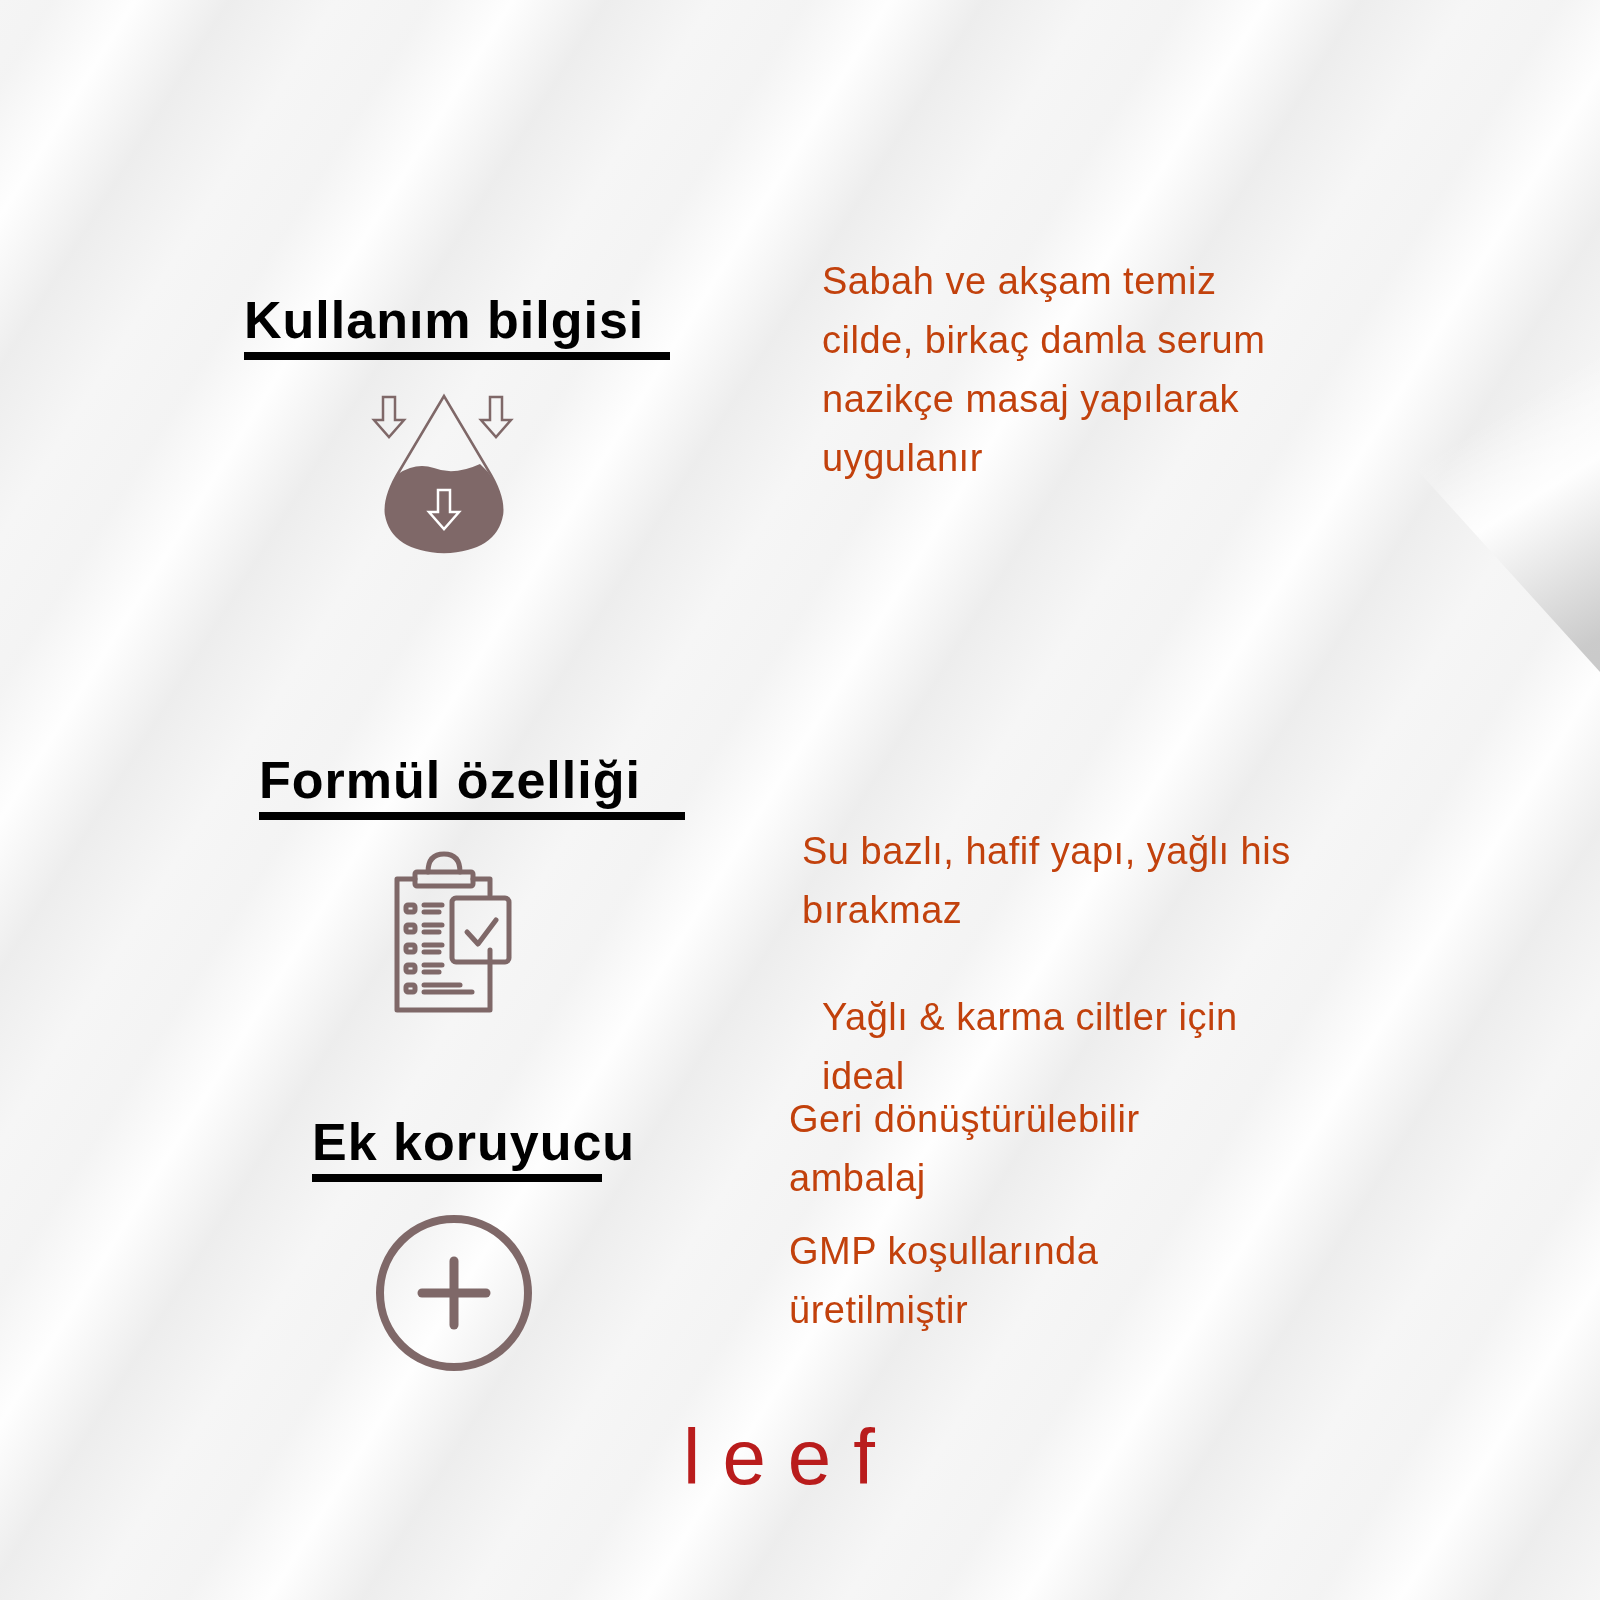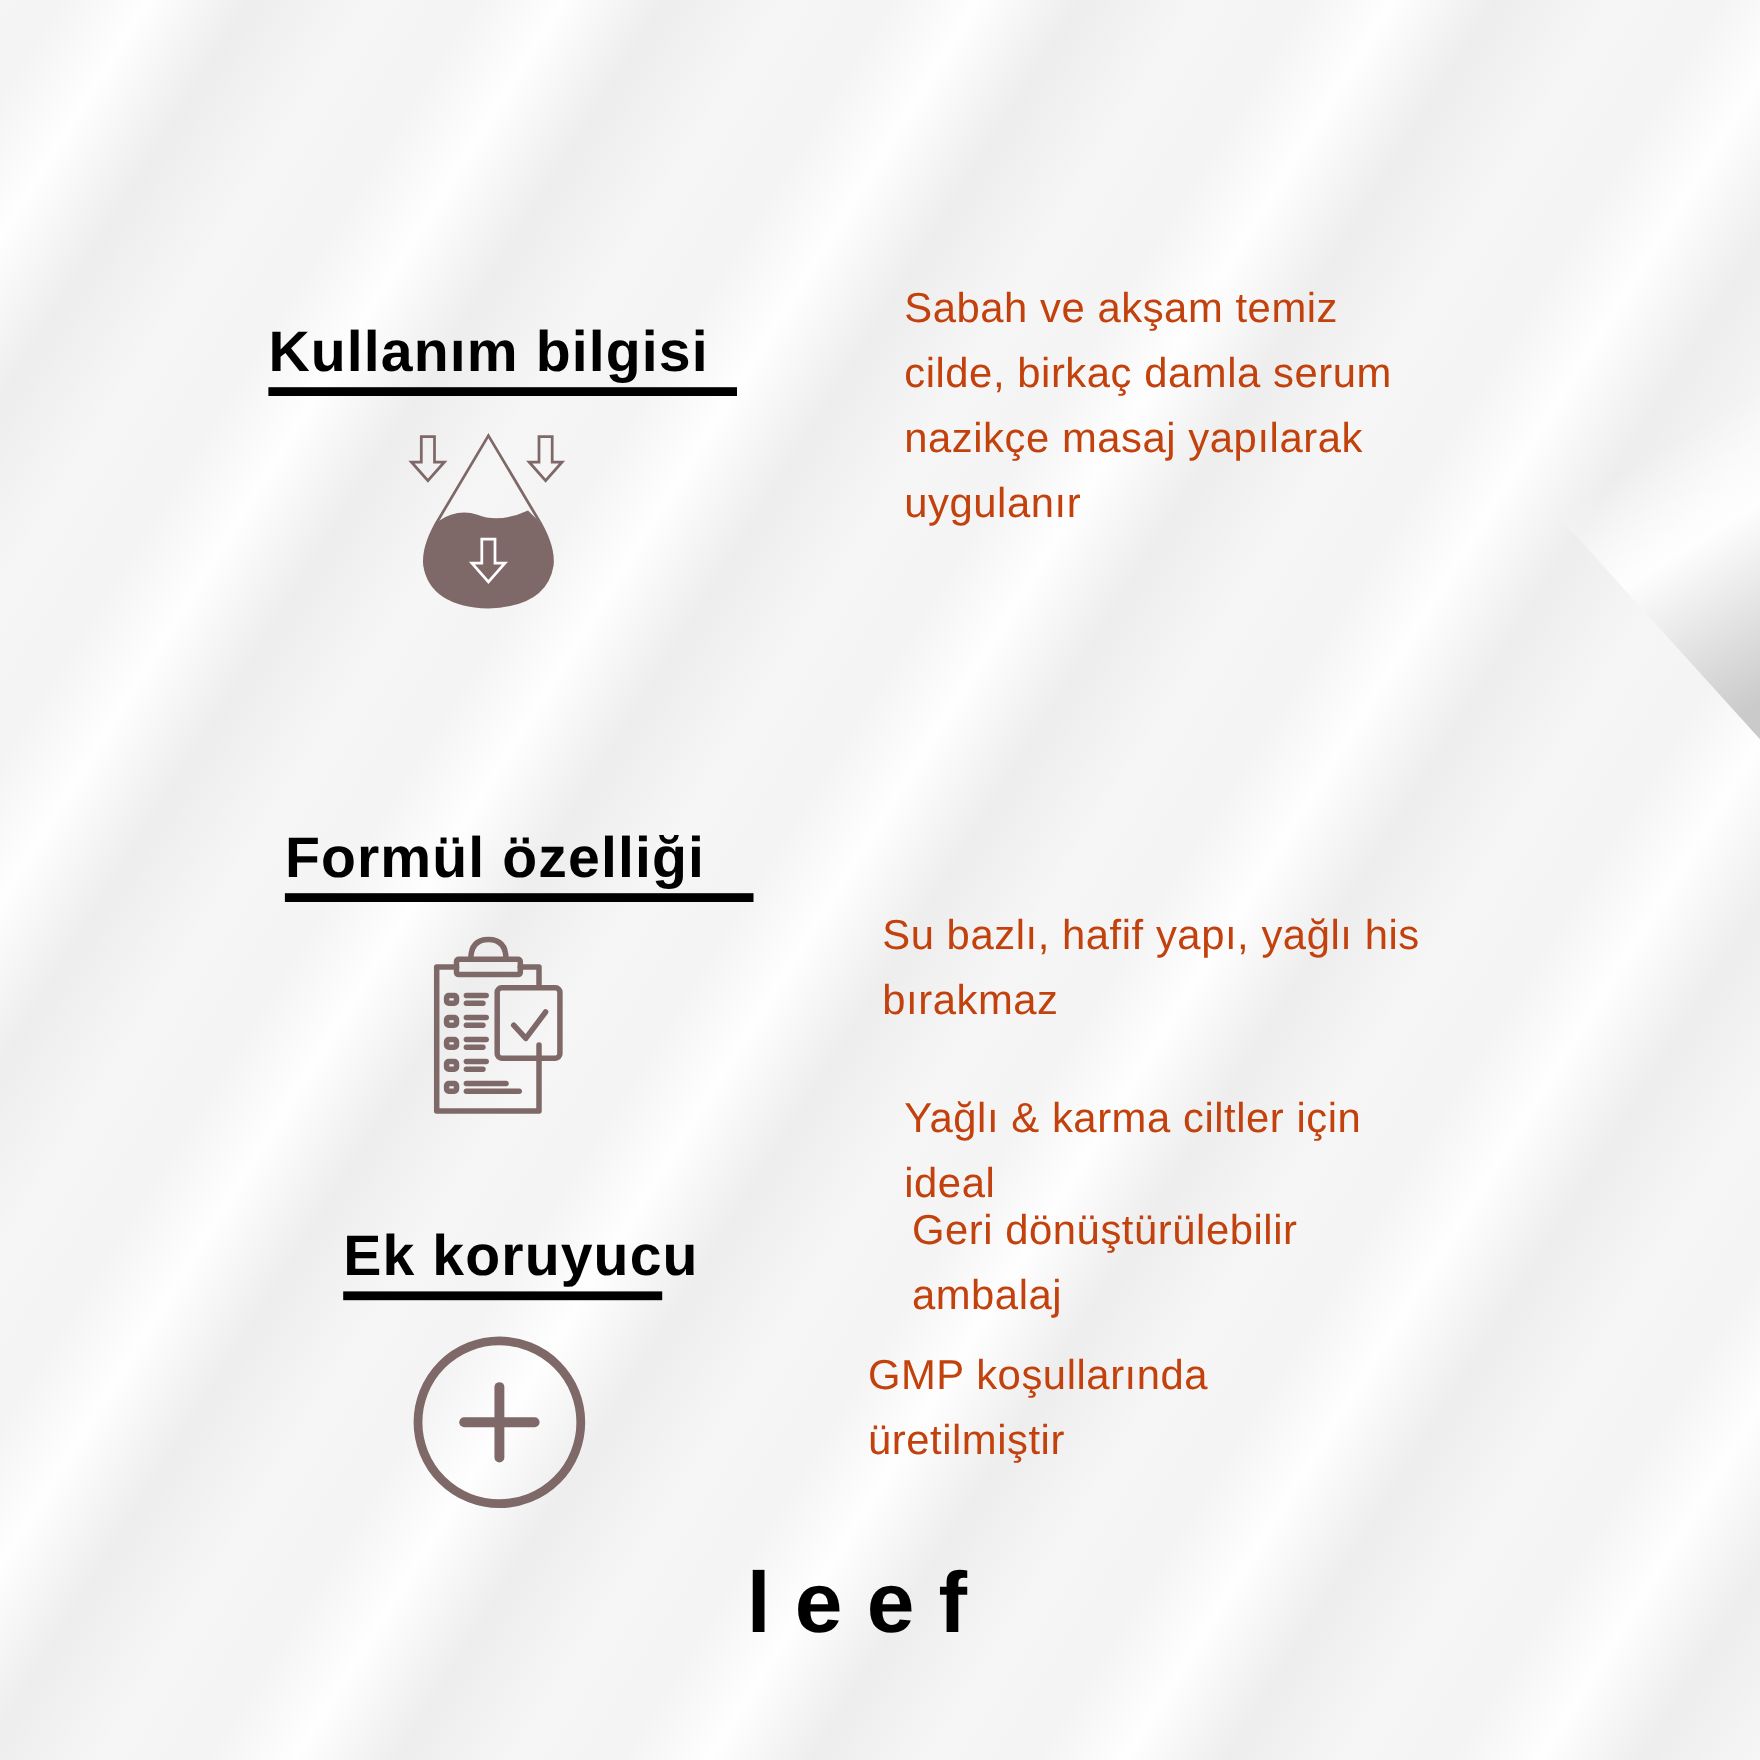--- a/index.html
+++ b/index.html
@@ -50,26 +50,26 @@
   .icon svg { display: block; }
 
   .para {
     position: absolute; font-size: 38px; line-height: 59px; color: #c2410c;
     letter-spacing: 0.5px; white-space: pre-line;
   }
   .p1 { left: 822px; top: 252px; width: 620px; }
   .p2 { left: 822px; top: 505px; width: 620px; }
   .p3 { left: 802px; top: 822px; width: 640px; }
   .p4 { left: 822px; top: 988px; width: 620px; }
-  .p5 { left: 789px; top: 1090px; width: 600px; margin-left: 40px; }
+  .p5 { left: 789px; top: 1090px; width: 600px; }
   .p6 { left: 789px; top: 1222px; width: 600px; }
 
   .logo {
     position: absolute; left: 0; width: 1580px; top: 1412px; text-align: center;
-    font-size: 78px; font-weight: 700; letter-spacing: 22px; color: #000000;
+    font-size: 78px; font-weight: 400; letter-spacing: 22px; color: #b91c1c;
     line-height: 90px;
   }
 </style>
 </head>
 <body>
 
 <div class="bg-layer bg-stripes"></div>
 <div class="bg-layer bg-corner"></div>
 
 <div class="content">

